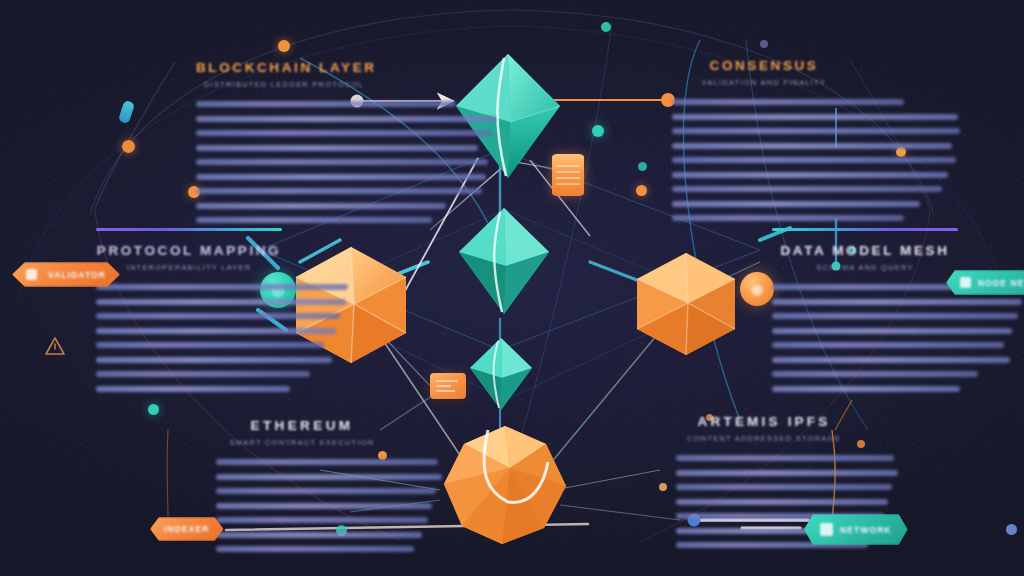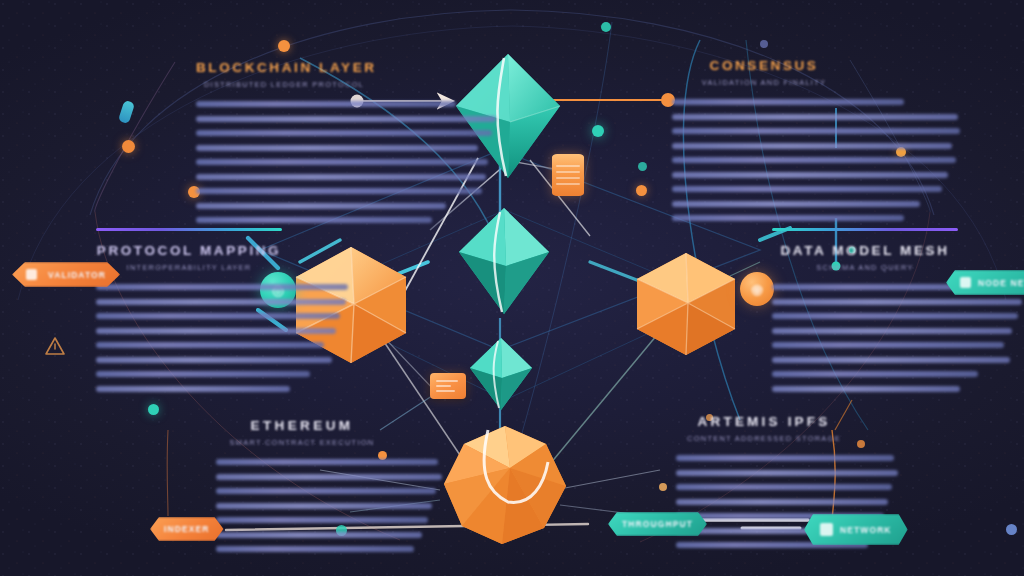--- a/index.html
+++ b/index.html
@@ -457,22 +457,19 @@
   <div class="badge teal" id="b1" style="left:946px;top:270px;">
     <span class="bi"></span>
     <span>NODE NETWORK</span>
   </div>
 
   <div class="badge orange" id="b2" style="left:150px;top:517px;">
     <span>INDEXER</span>
   </div>
 
 
-  <div class="badge teal" id="b4" style="left:608px;top:512px;">
-    <span>THROUGHPUT</span>
-  </div>
 
   <div class="badge teal" id="b5" style="left:804px;top:514px;padding:9px 16px;">
     <span class="bi" style="width:13px;height:13px;"></span>
     <span>NETWORK</span>
   </div>
 
 </div>
 
 </body></html>

